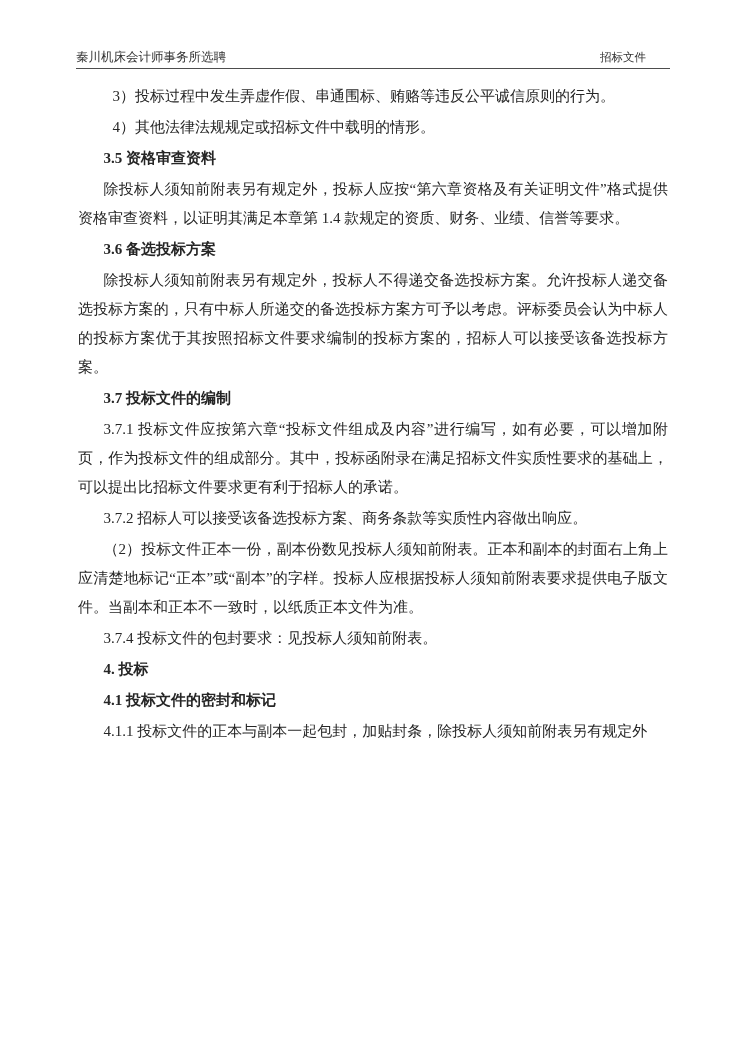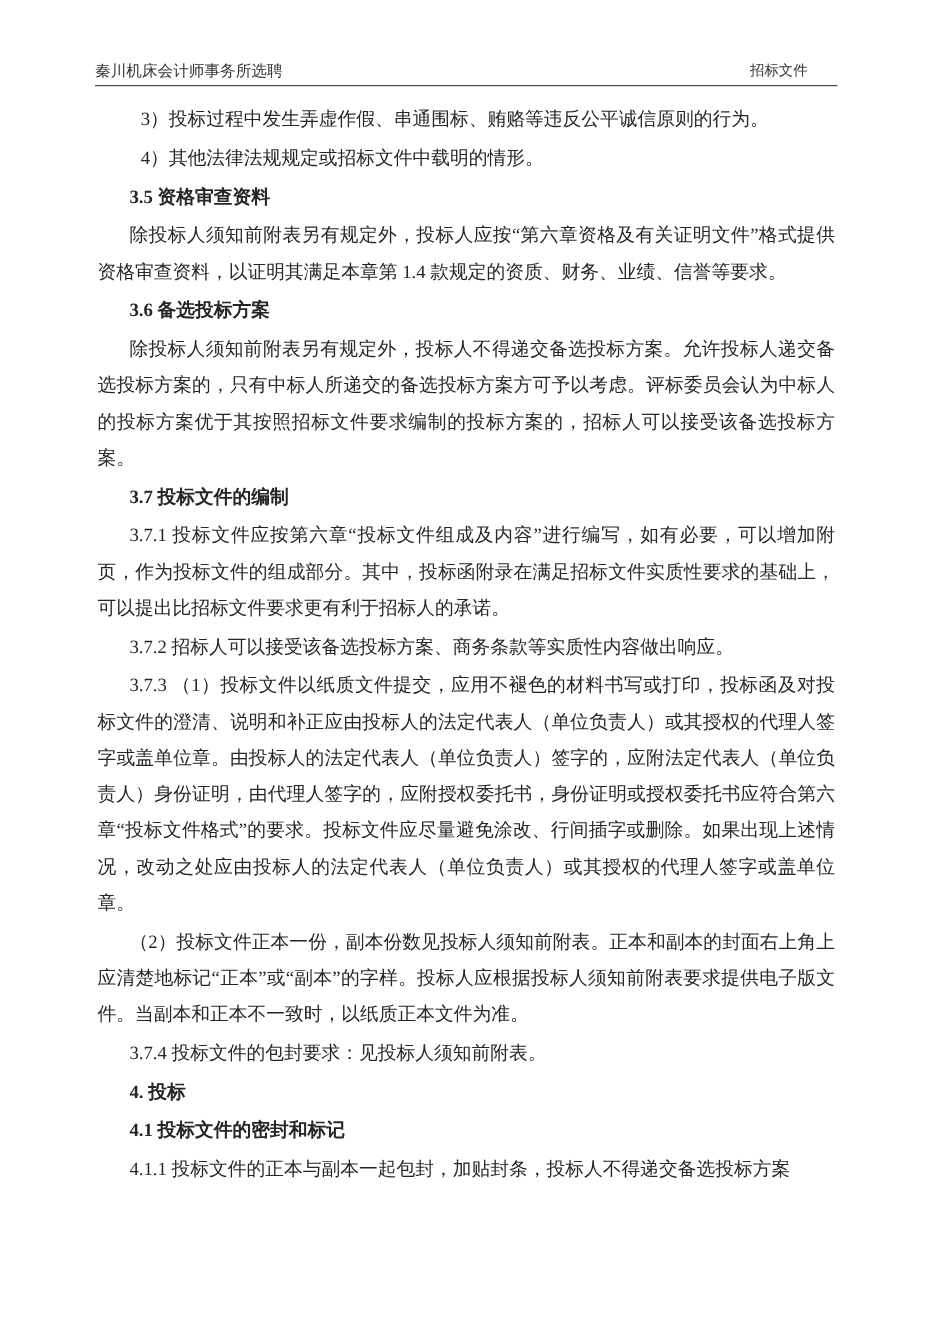--- a/index.html
+++ b/index.html
@@ -82,22 +82,21 @@
 
   <p class="list-item">3）投标过程中发生弄虚作假、串通围标、贿赂等违反公平诚信原则的行为。</p>
       <p class="list-item">4）其他法律法规规定或招标文件中载明的情形。</p>
       <p class="heading">3.5 资格审查资料</p>
       <p class="body">除投标人须知前附表另有规定外，投标人应按“第六章资格及有关证明文件”格式提供资格审查资料，以证明其满足本章第 1.4 款规定的资质、财务、业绩、信誉等要求。</p>
       <p class="heading">3.6 备选投标方案</p>
       <p class="body">除投标人须知前附表另有规定外，投标人不得递交备选投标方案。允许投标人递交备选投标方案的，只有中标人所递交的备选投标方案方可予以考虑。评标委员会认为中标人的投标方案优于其按照招标文件要求编制的投标方案的，招标人可以接受该备选投标方案。</p>
       <p class="heading">3.7 投标文件的编制</p>
       <p class="body">3.7.1 投标文件应按第六章“投标文件组成及内容”进行编写，如有必要，可以增加附页，作为投标文件的组成部分。其中，投标函附录在满足招标文件实质性要求的基础上，可以提出比招标文件要求更有利于招标人的承诺。</p>
       <p class="body">3.7.2 招标人可以接受该备选投标方案、商务条款等实质性内容做出响应。</p>
-      <p class="body">3.7.3 （1）投标文件以纸质文件提交，应用不褪色的材料书写或打印，投标函及对投标文件的澄清、说明和补正应由投标人的法定代表人（单位负责人）或其授权的代理人签字或盖单位章。由投标人的法定代表人（单位负责人）签字的，应附法定代表人（单位负责人）身份证明，由代理人签字的，应附授权委托书，身份证明或授权委托书应符合第六章“投标文件格式”的要求。投标文件应尽量避免涂改、行间插字或删除。如果出现上述情况，改动之处应由投标人的法定代表人（单位负责人）或其授权的代理人签字或盖单位章。</p>
       <p class="body">（2）投标文件正本一份，副本份数见投标人须知前附表。正本和副本的封面右上角上应清楚地标记“正本”或“副本”的字样。投标人应根据投标人须知前附表要求提供电子版文件。当副本和正本不一致时，以纸质正本文件为准。</p>
       <p class="body">3.7.4 投标文件的包封要求：见投标人须知前附表。</p>
       <p class="heading">4. 投标</p>
       <p class="heading">4.1 投标文件的密封和标记</p>
-      <p class="body">4.1.1 投标文件的正本与副本一起包封，加贴封条，投标人不得递交备选投标方案</p>
+      <p class="body">4.1.1 投标文件的正本与副本一起包封，加贴封条，除投标人须知前附表另有规定外</p>
     </div>
 
 
 </div>
 
 </body></html>

